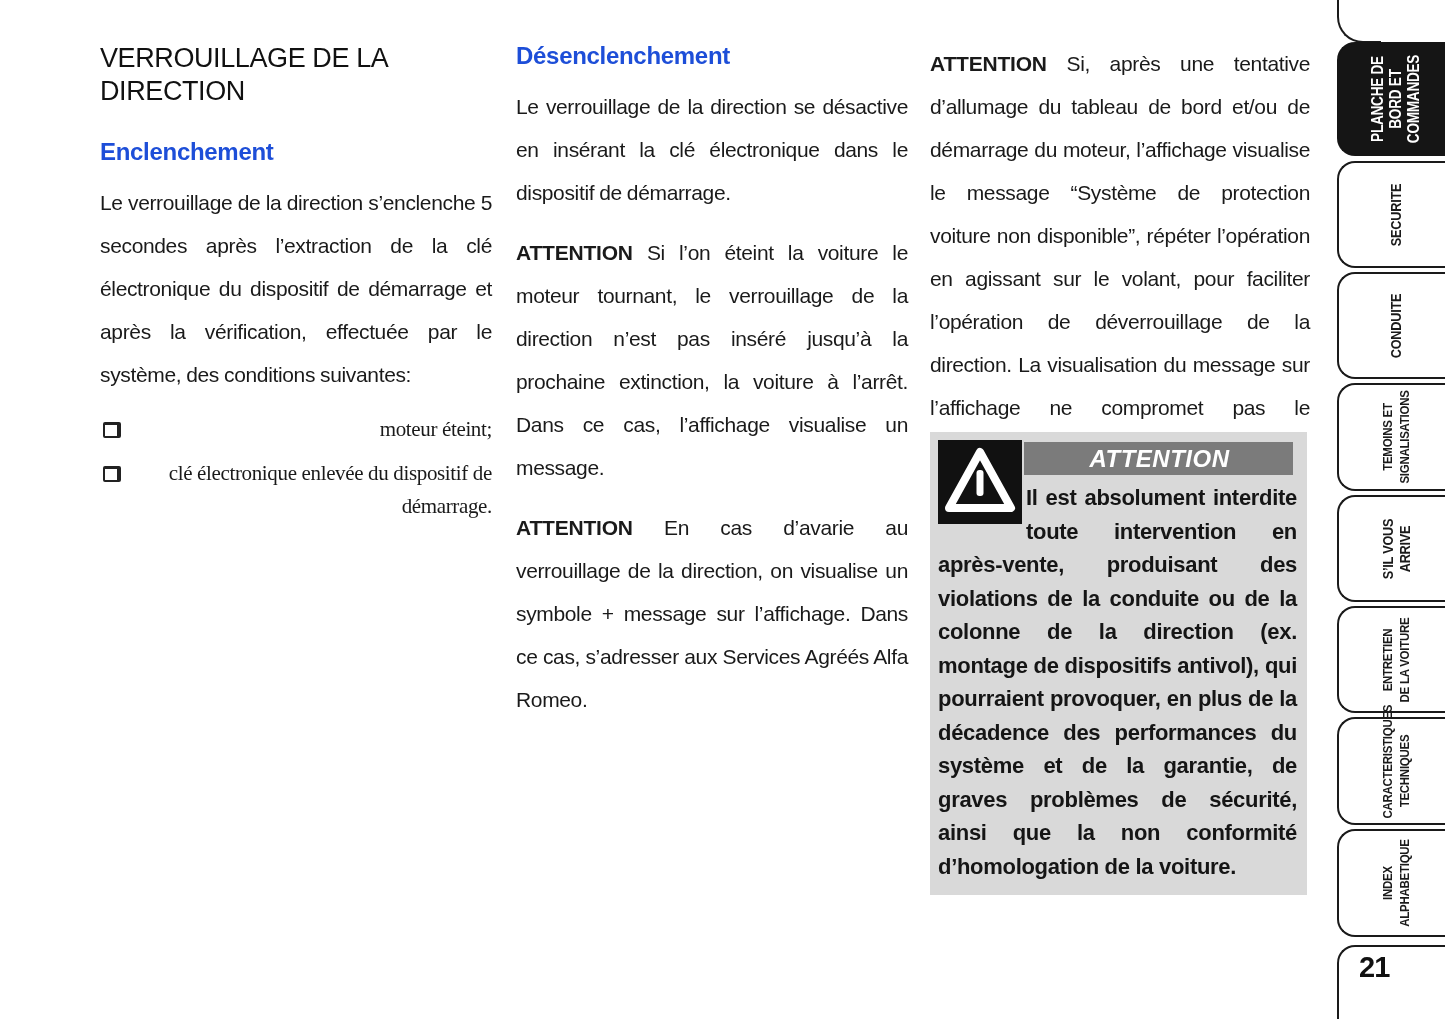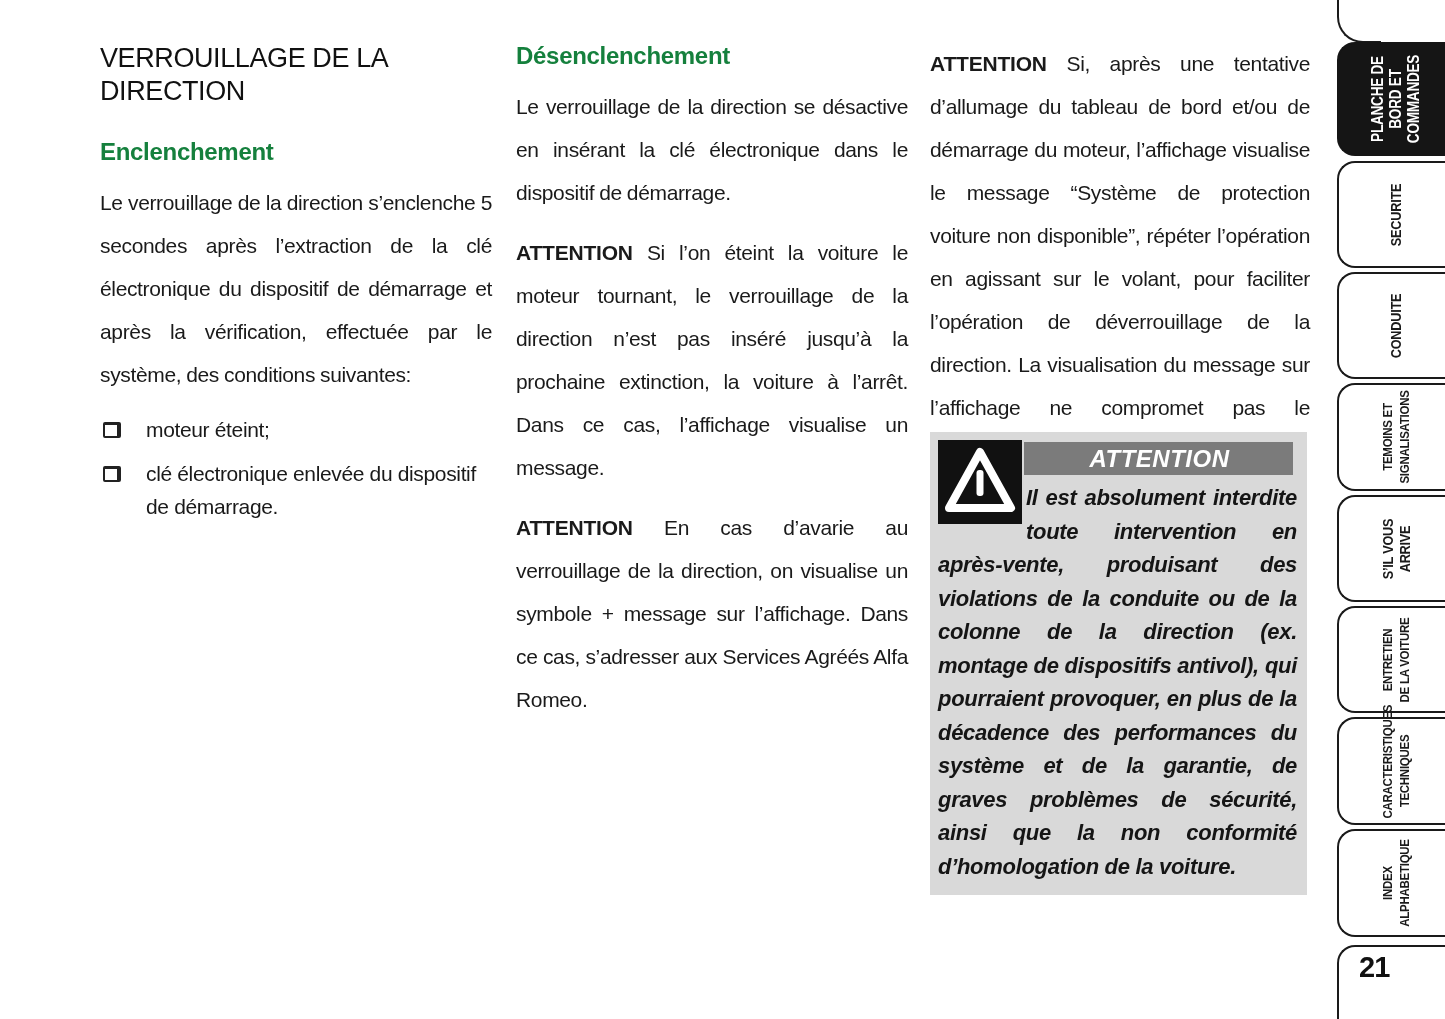--- a/index.html
+++ b/index.html
@@ -12,31 +12,31 @@
   .col{position:absolute;top:42px;text-align:justify;}
   #col1{left:100px;width:392px;}
   #col2{left:516px;width:392px;}
   #col3{left:930px;width:380px;}
 
   .doc-title{
     font-size:27px;line-height:33px;font-weight:normal;color:#111;
     letter-spacing:-0.4px;margin:0 0 30px 0;text-align:left;
   }
   .sec-heading{
-    font-size:24px;font-weight:bold;color:#15803d;
+    font-size:24px;font-weight:bold;color:#1d4ed8;
     letter-spacing:-0.3px;margin:0 0 15px 0;text-align:left;
   }
   #col1 .sec-heading{margin-top:26px;}
   .body-p{
     font-size:21px;line-height:43px;letter-spacing:-0.35px;word-spacing:-0.5px;
     margin:0 0 17px 0;
   }
   .lead{font-weight:bold;letter-spacing:-0.2px;}
 
-  .cond-list{list-style:none;margin:4px 0 0 0;padding:0;text-align:left;}
+  .cond-list{list-style:none;margin:4px 0 0 0;padding:0;text-align:right;font-family:Liberation Serif, serif;}
   .cond-list li{
     position:relative;padding-left:46px;margin-bottom:11px;
     font-size:21px;line-height:33px;letter-spacing:-0.35px;
   }
   .bullet-marker{
     position:absolute;left:3px;top:9px;width:12px;height:11px;
     border:2.5px solid #222;border-right-width:4.5px;border-top-width:3px;
     border-radius:2px;background:#fff;
   }
 
@@ -45,21 +45,21 @@
     position:absolute;left:930px;top:432px;width:377px;min-height:437px;
     background:#d9d9d9;box-sizing:border-box;padding:8px 10px 12px 8px;
   }
   .warn-float{float:left;width:88px;height:104px;}
   .warn-header{
     height:33px;margin:2px 4px 6px 86px;background:#7b7b7b;
     color:#ffffff;font-size:24px;font-weight:bold;font-style:italic;
     text-align:center;line-height:33px;letter-spacing:0.5px;
   }
   .warn-text{
-    font-weight:bold;font-style:italic;font-size:22px;line-height:33.5px;
+    font-weight:bold;font-size:22px;line-height:33.5px;
     letter-spacing:-0.3px;text-align:justify;color:#151515;
   }
 
   
   .tab{
     position:absolute;left:1337px;width:115px;background:#fff;
     border:2.5px solid #1a1a1a;border-right:none;
     border-radius:18px 0 0 18px;box-sizing:border-box;
   }
   .tab.active{background:#151515;border-color:#151515;}

